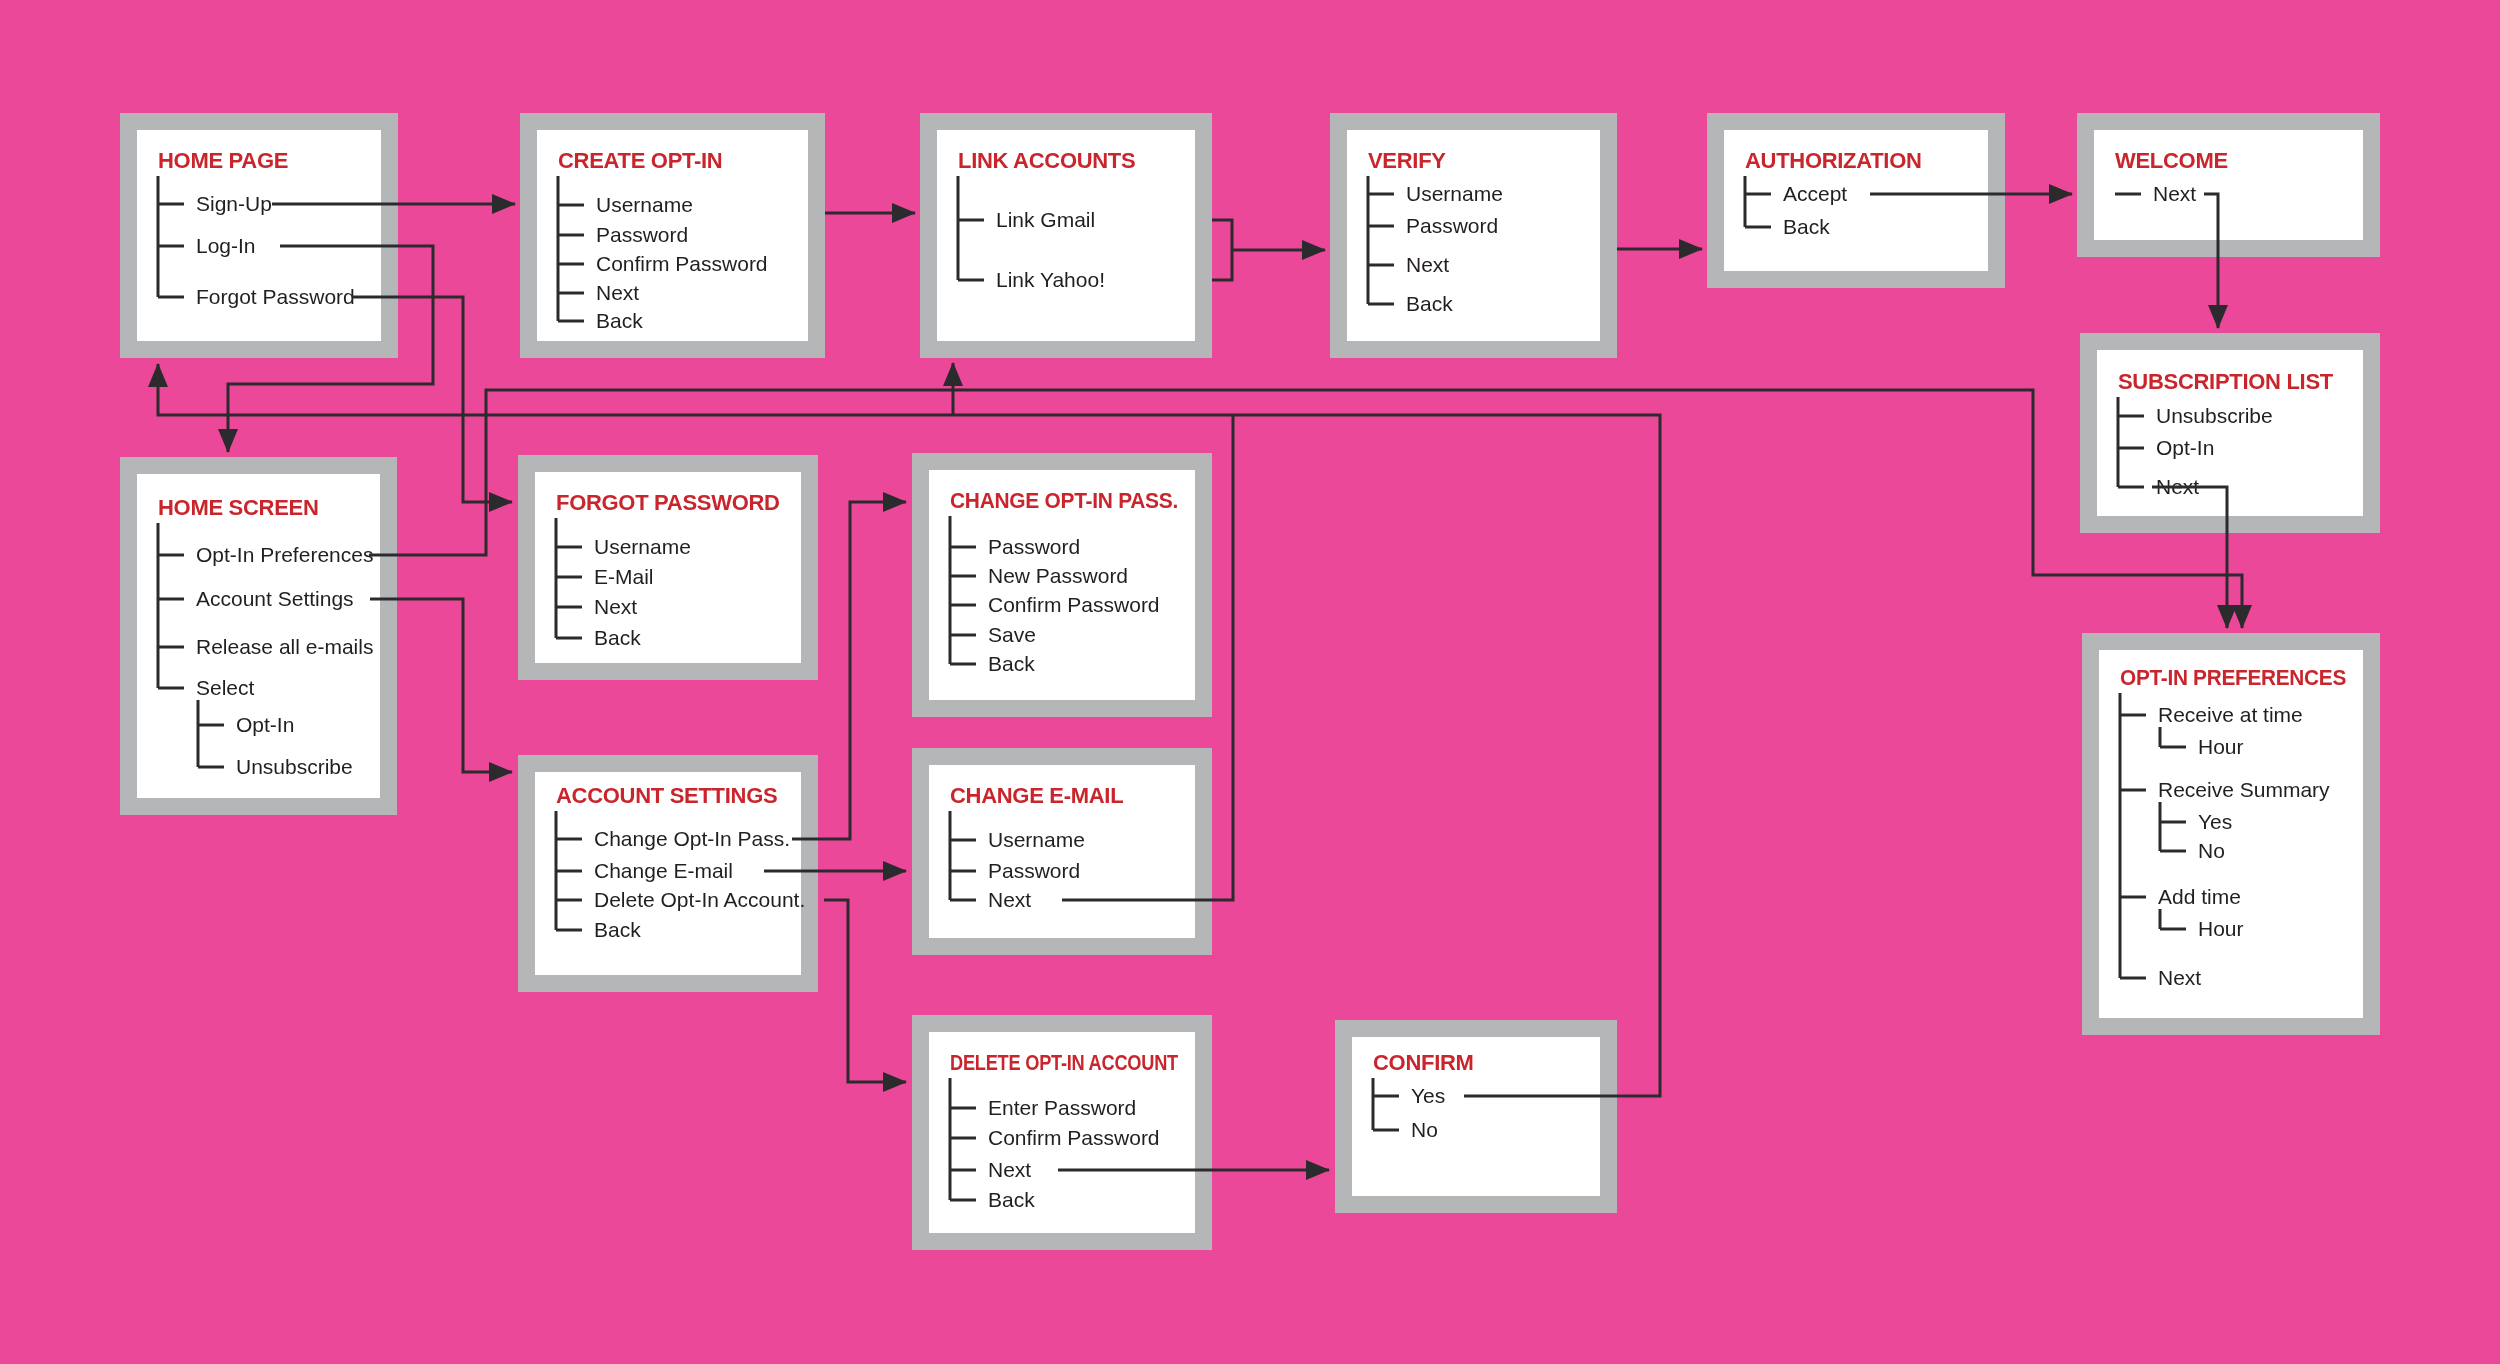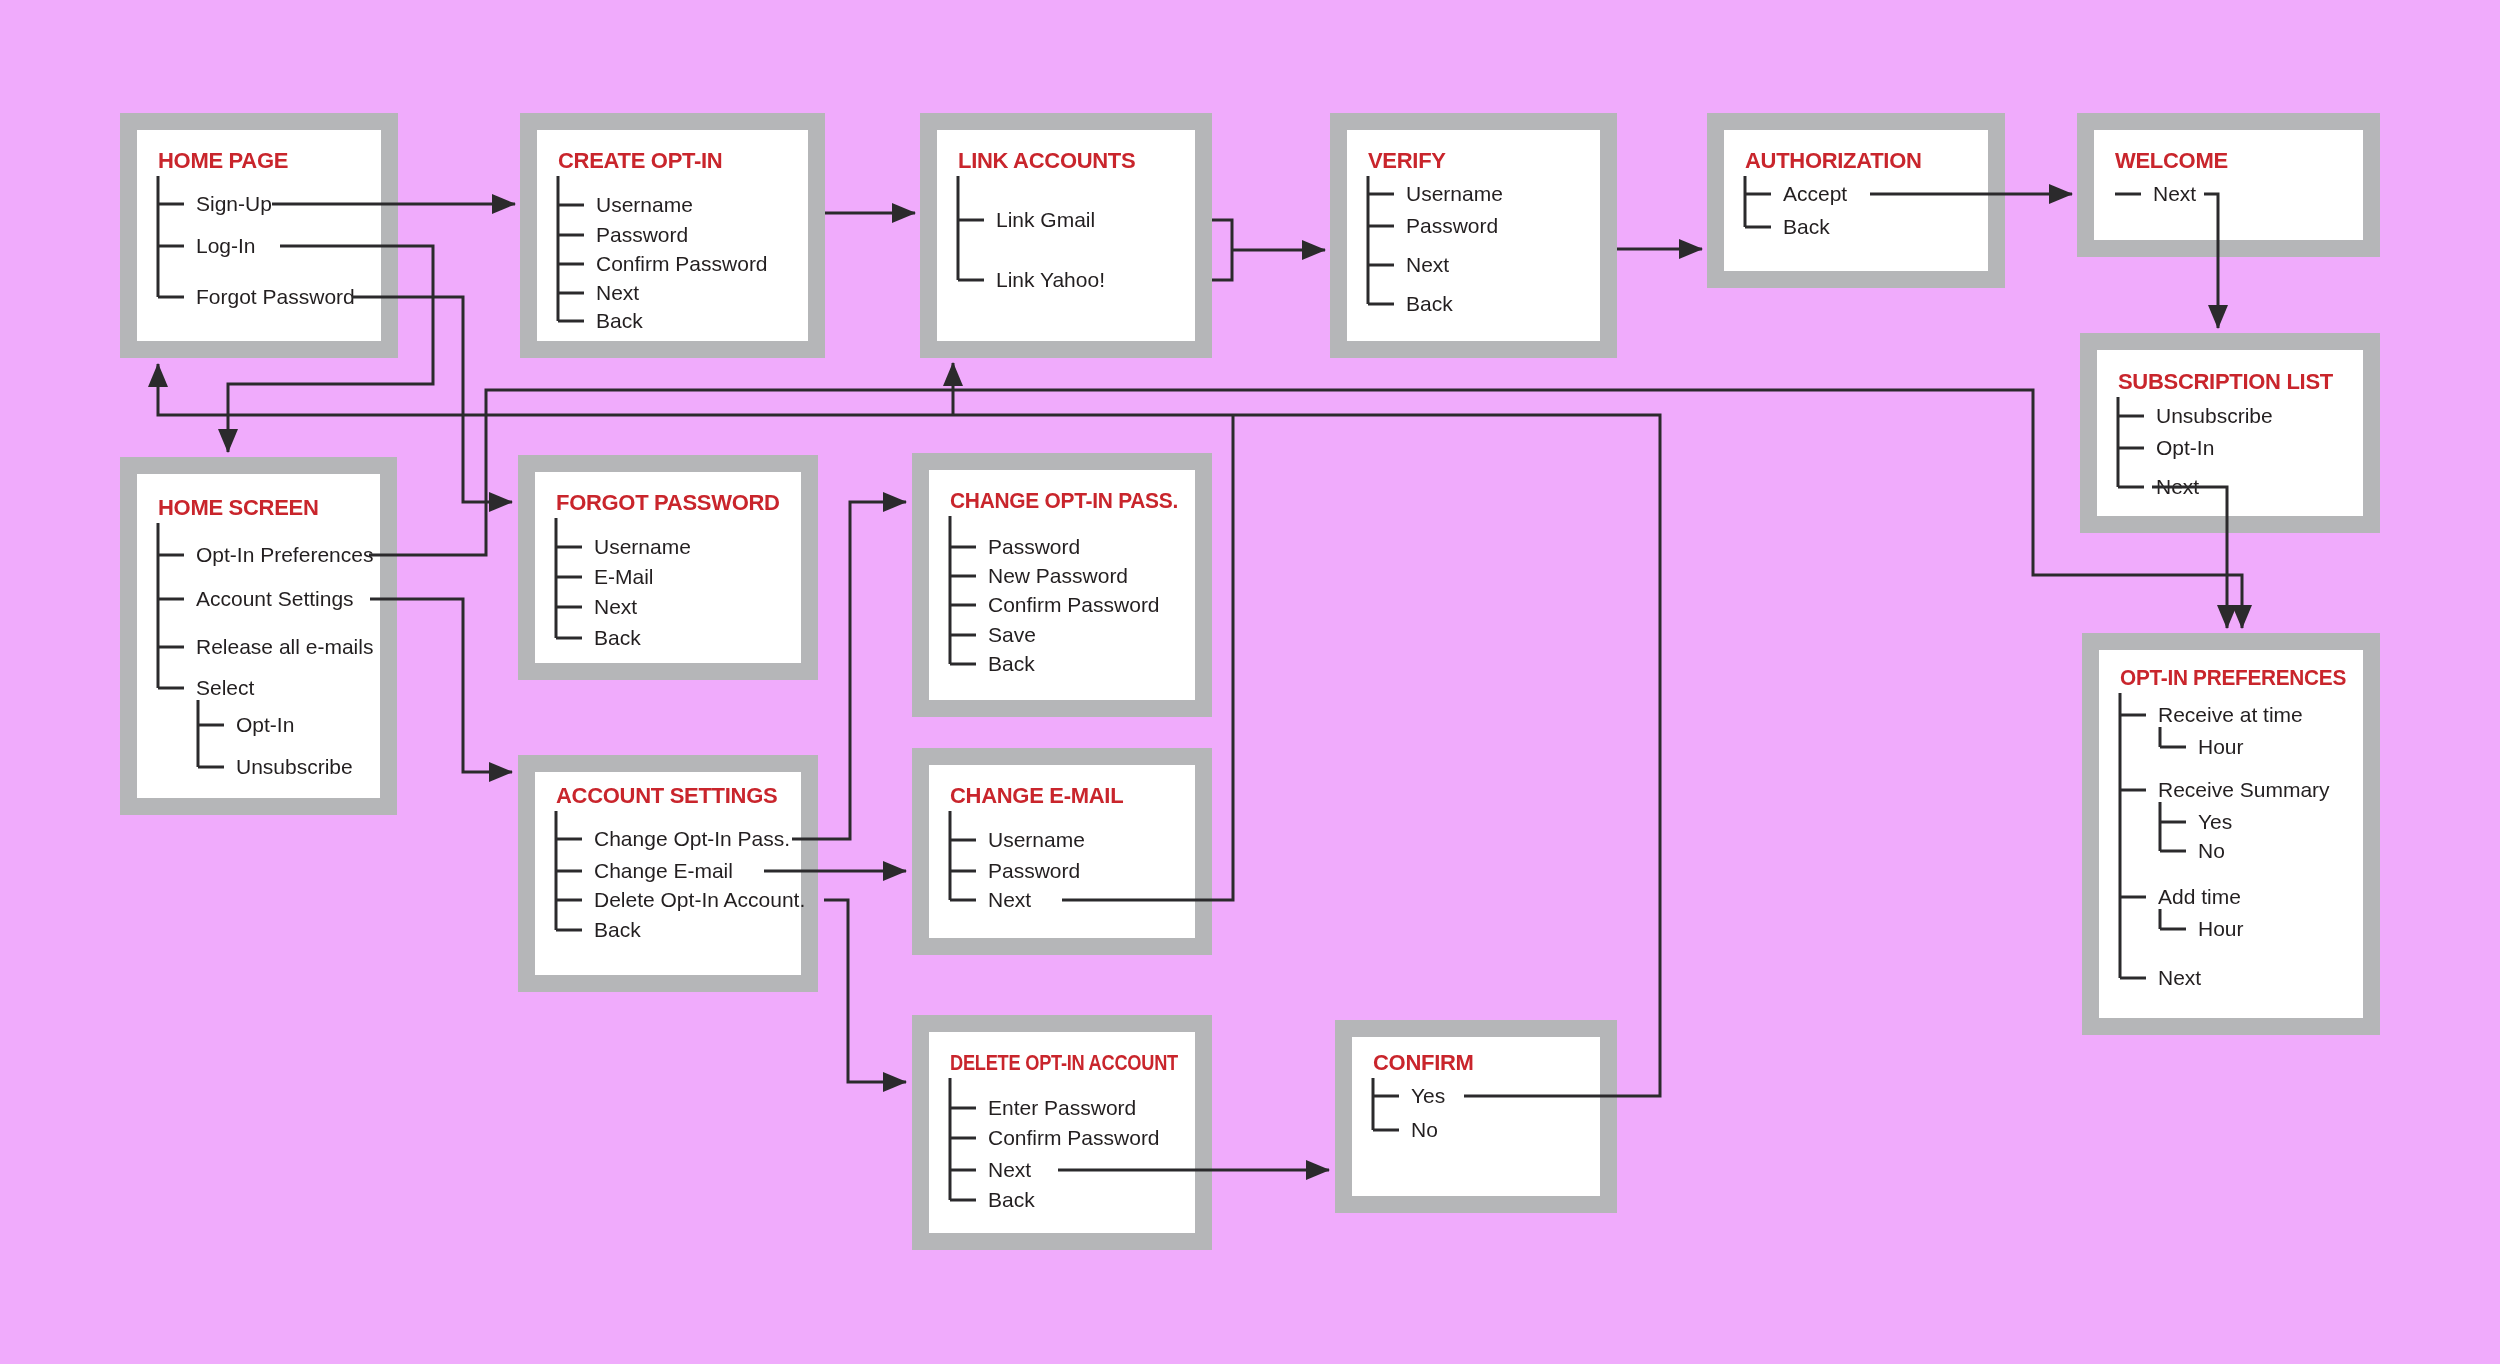--- a/index.html
+++ b/index.html
@@ -1,16 +1,16 @@
 <!DOCTYPE html>
 <html><head>
 <meta charset="utf-8">
 <style>
   html,body{margin:0;padding:0;background:#ffffff;}
-  #stage{position:relative;width:2500px;height:1364px;background:#f0abfc;overflow:hidden;}
+  #stage{position:relative;width:2500px;height:1364px;background:#ec4899;overflow:hidden;}
   svg{position:absolute;left:0;top:0;}
   svg text{font-family:"Liberation Sans",sans-serif;}
   svg text.t{font-weight:bold;font-size:22px;letter-spacing:-0.3px;}
   svg text.i{font-size:21px;}
 </style>
 </head>
 <body>
 
 <div id="stage">
     <svg width="2500" height="1364" viewBox="0 0 2500 1364">

